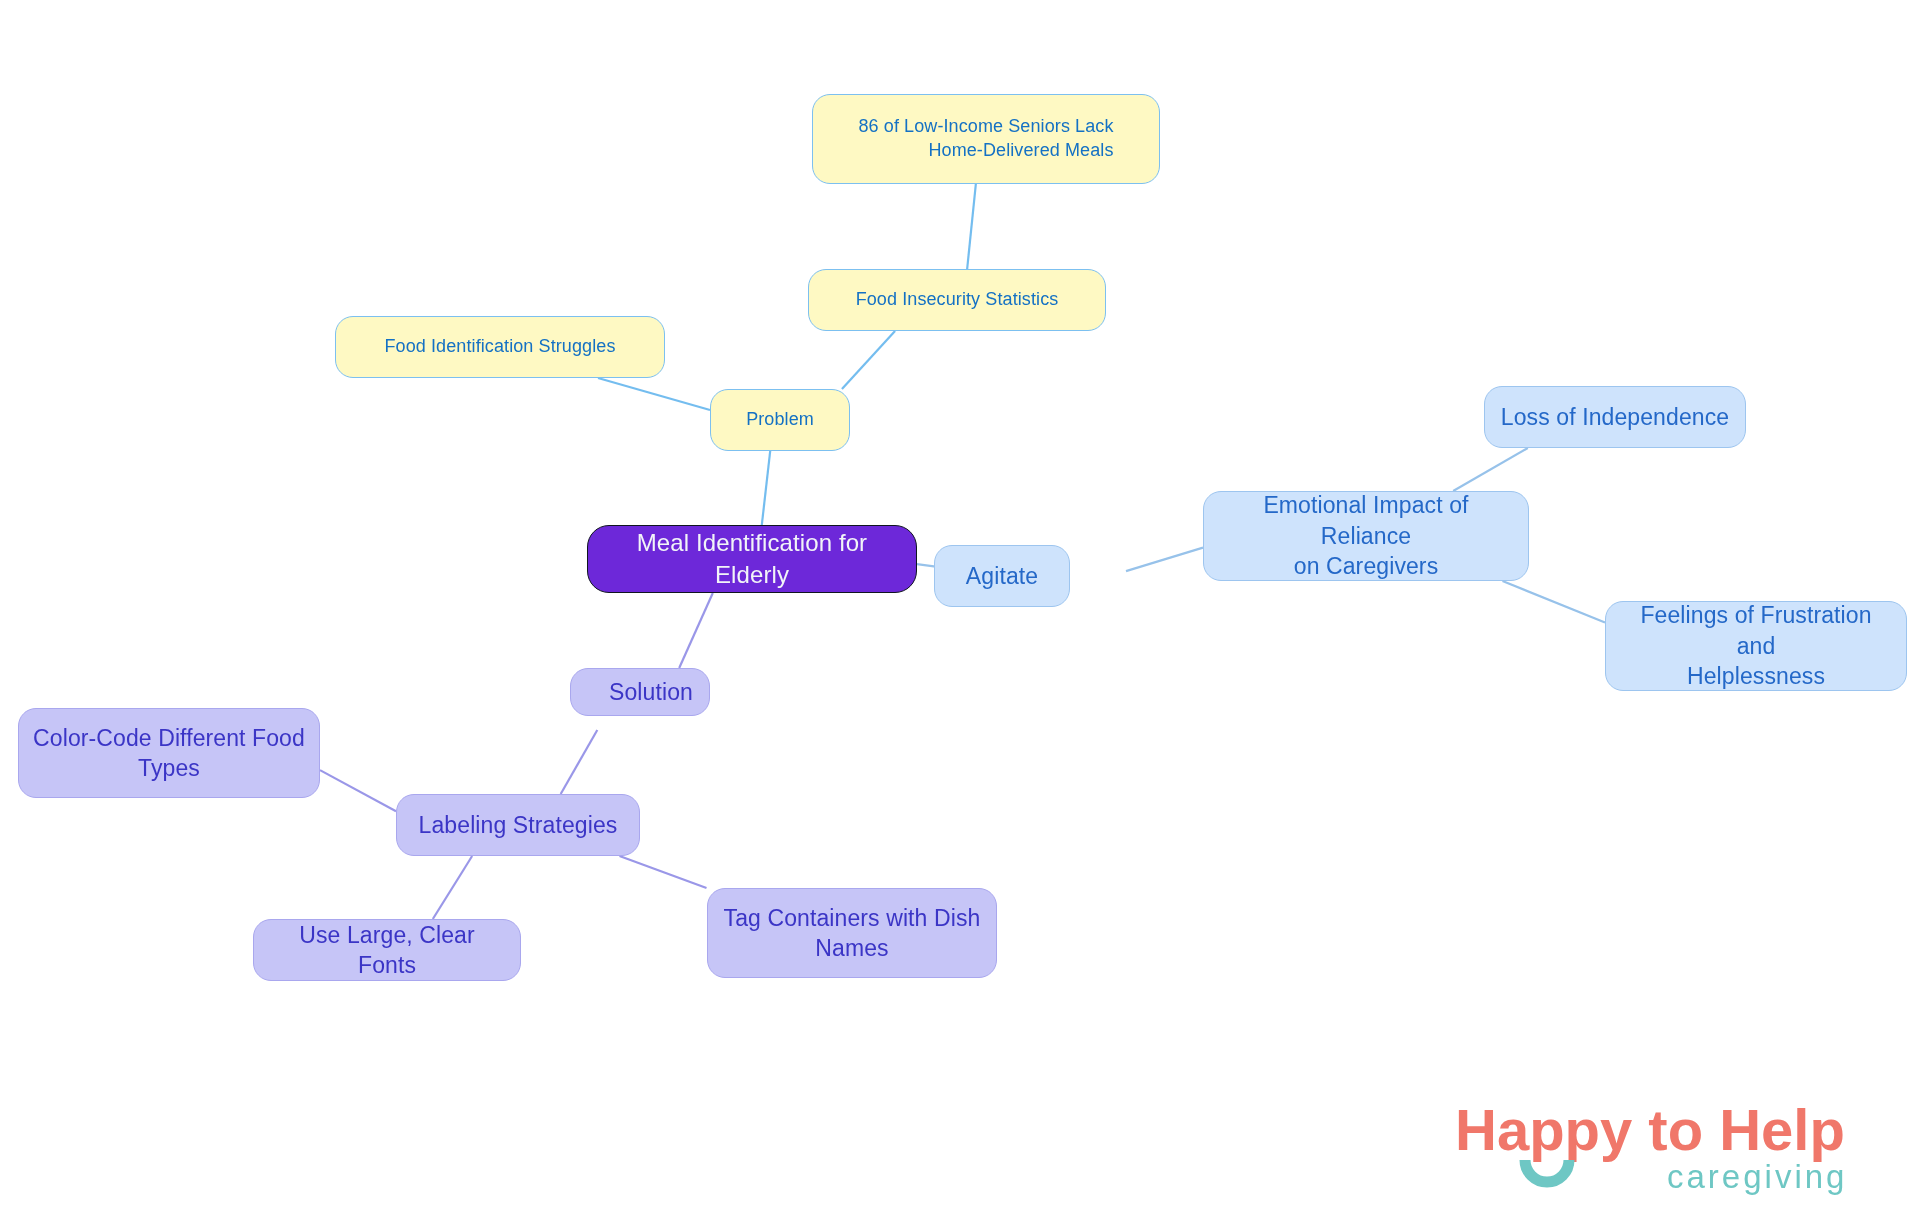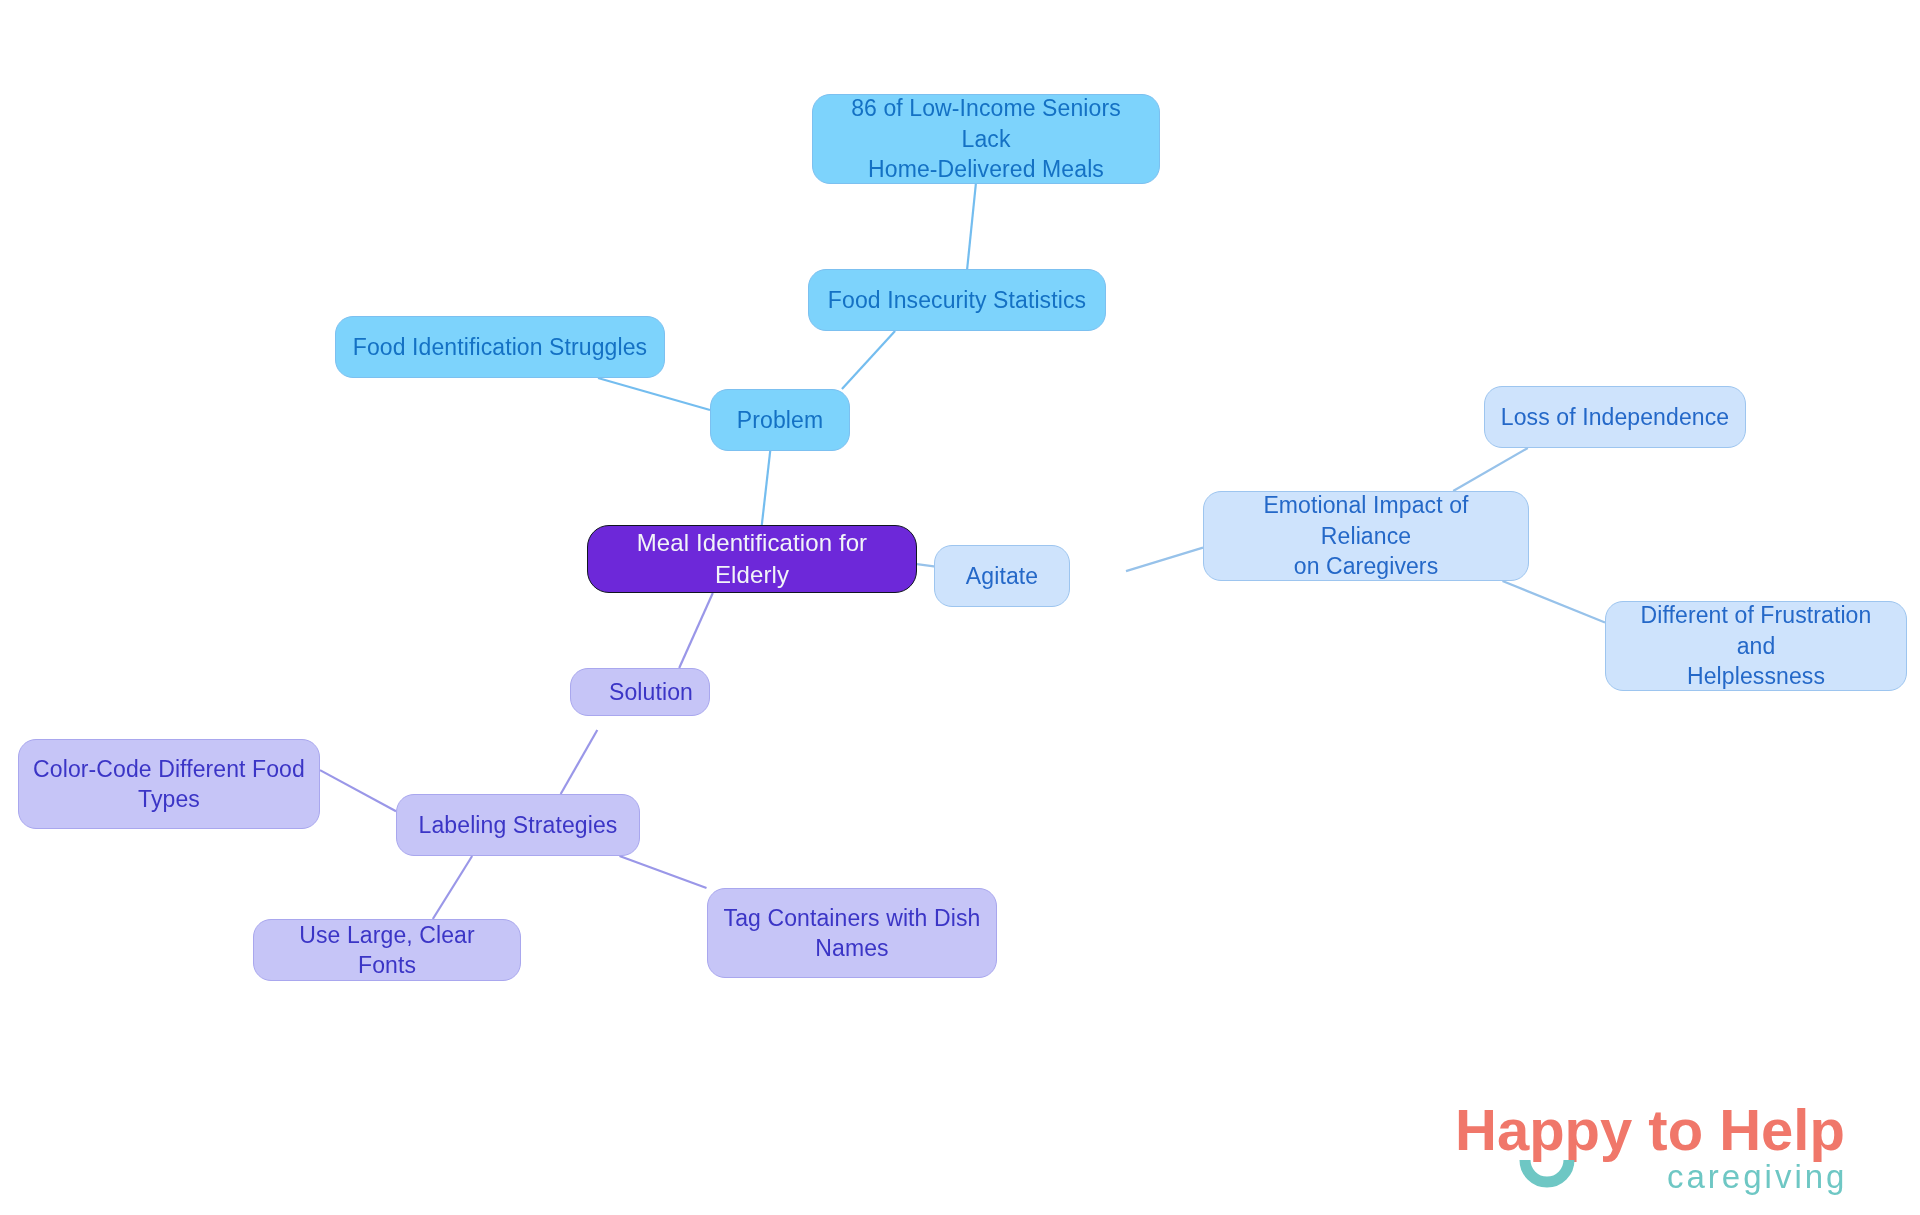--- a/index.html
+++ b/index.html
@@ -42,24 +42,25 @@
     letter-spacing: 0.1px;
   }
   .node.root {
     background: #6d28d9;
     color: #f2f4f8;
     border: 1px solid #101420;
     border-radius: 22px;
     font-size: 24px;
   }
   .node.blue {
-    background: #7dd3fc;
+    background: #fef9c3;
     color: #1471c4;
     border: 1px solid #7cc0f0;
-    font-size: 23px;
+    font-size: 18px;
+    text-align: right;
   }
   .node.blue-lite {
     background: #cee3fc;
     color: #2468c8;
     border: 1px solid #9dc5ef;
     font-size: 23px;
   }
   .node.purple {
     background: #c6c5f7;
     color: #3b35c6;
@@ -97,25 +98,25 @@
       <div class="node root" style="left: 587px; top: 525px; width: 330px; height: 68px;">Meal Identification for Elderly</div>
       <div class="node blue" style="left: 710px; top: 389px; width: 140px; height: 62px;">Problem</div>
       <div class="node blue" style="left: 335px; top: 316px; width: 330px; height: 62px;">Food Identification Struggles</div>
       <div class="node blue" style="left: 808px; top: 269px; width: 298px; height: 62px;">Food Insecurity Statistics</div>
       <div class="node blue" style="left: 812px; top: 94px; width: 348px; height: 90px;">86 of Low-Income Seniors Lack
 Home-Delivered Meals</div>
       <div class="node blue-lite" style="left: 934px; top: 545px; width: 136px; height: 62px;">Agitate</div>
       <div class="node blue-lite" style="left: 1203px; top: 491px; width: 326px; height: 90px;">Emotional Impact of Reliance
 on Caregivers</div>
       <div class="node blue-lite" style="left: 1484px; top: 386px; width: 262px; height: 62px;">Loss of Independence</div>
-      <div class="node blue-lite" style="left: 1605px; top: 601px; width: 302px; height: 90px;">Different of Frustration and
+      <div class="node blue-lite" style="left: 1605px; top: 601px; width: 302px; height: 90px;">Feelings of Frustration and
 Helplessness</div>
       <div class="node purple" style="left: 570px; top: 668px; width: 140px; height: 48px; padding-left: 36px;">Solution</div>
       <div class="node purple" style="left: 396px; top: 794px; width: 244px; height: 62px;">Labeling Strategies</div>
-      <div class="node purple" style="left: 18px; top: 708px; width: 302px; height: 90px; margin-top: 31px;">Color-Code Different Food
+      <div class="node purple" style="left: 18px; top: 708px; width: 302px; height: 90px;">Color-Code Different Food
 Types</div>
       <div class="node purple" style="left: 253px; top: 919px; width: 268px; height: 62px;">Use Large, Clear Fonts</div>
       <div class="node purple" style="left: 663px; top: 888px; width: 290px; height: 90px; margin-left: 44px;">Tag Containers with Dish
 Names</div>
     </div>
 
   <svg id="logo" viewBox="0 0 430 100" xmlns="http://www.w3.org/2000/svg">
     <text id="logo-line1" x="0" y="52" font-family="'Liberation Sans', sans-serif" font-size="58" font-weight="bold" fill="#f0776a">Happy to Help</text>
     <path d="M 70 62 A 22 22 0 0 0 114 62" fill="none" stroke="#6ec7c4" stroke-width="11" stroke-linecap="butt"></path>
     <text id="logo-line2" x="212" y="90" font-family="'Liberation Sans', sans-serif" font-size="33" letter-spacing="3" fill="#6ec7c4">caregiving</text>

